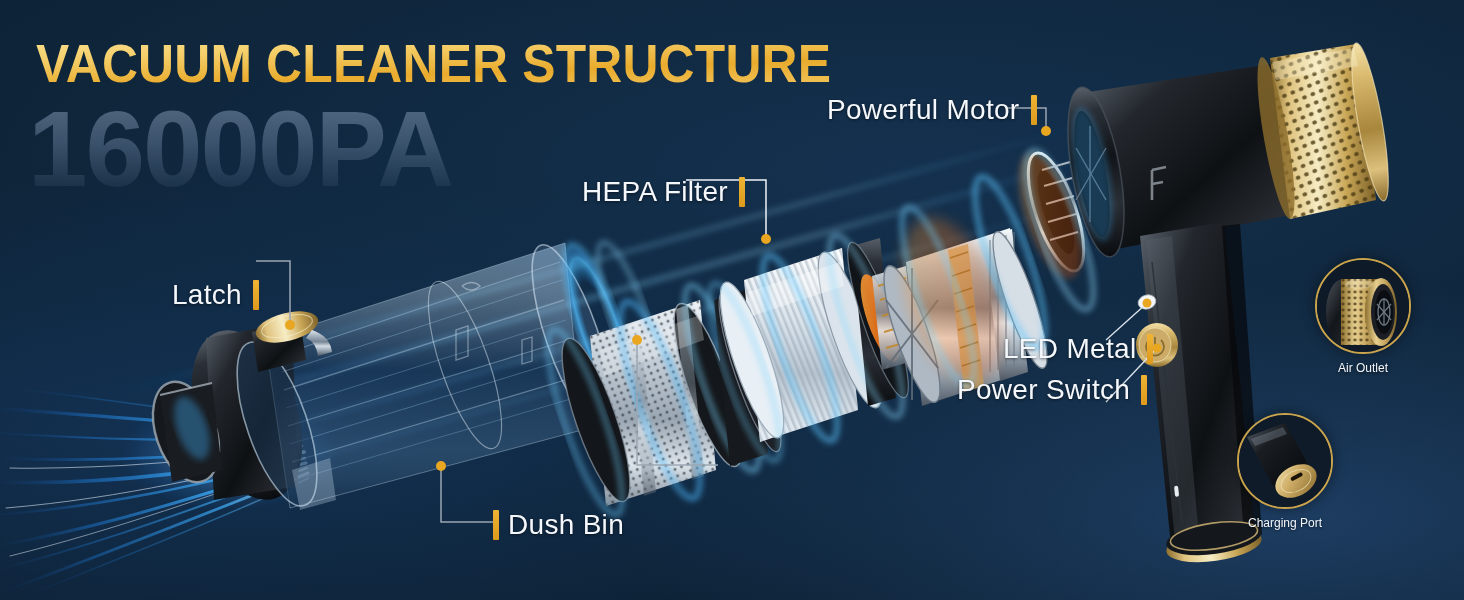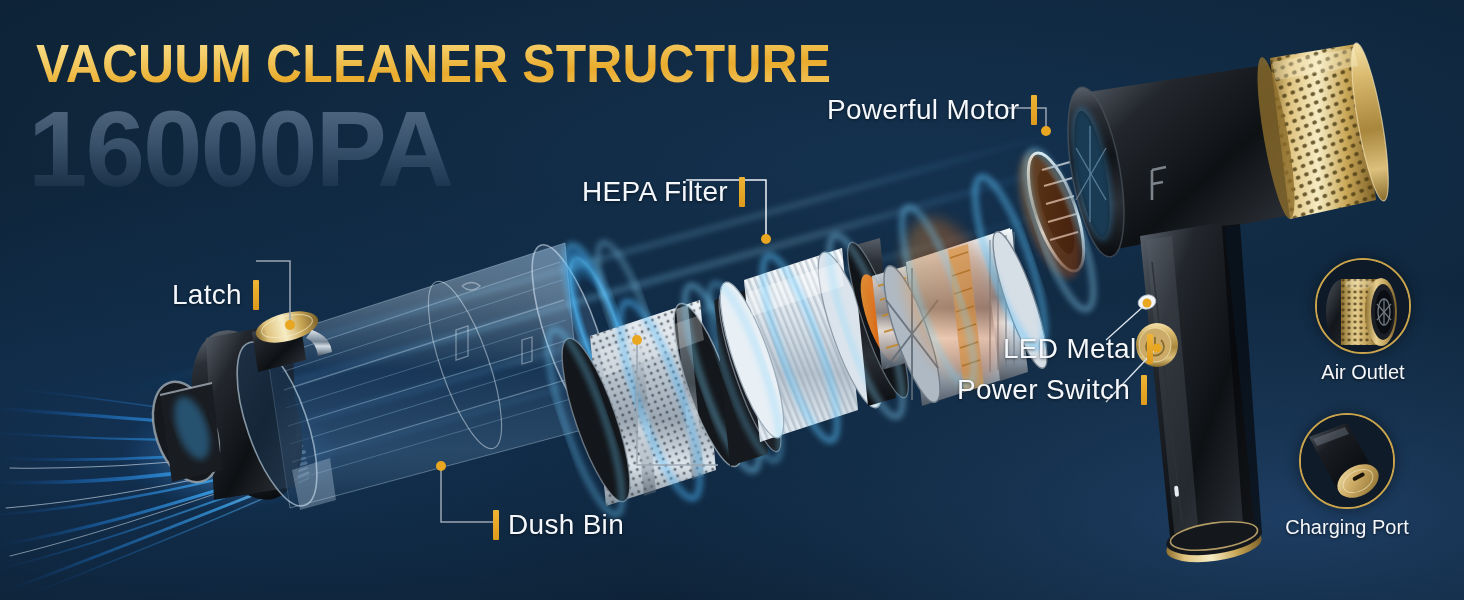--- a/index.html
+++ b/index.html
@@ -59,21 +59,21 @@
   
   .inset { position:absolute; }
   .inset .ring {
     width:96px; height:96px; border-radius:50%;
     border:2px solid #c9a44c; overflow:hidden; position:relative;
     background:#101c2c;
     box-shadow:0 0 14px rgba(0,0,0,.45);
   }
   .inset .cap {
     margin-top:7px; text-align:center; width:170px; margin-left:-37px;
-    color:#f4f7fb; font-size:20px;
+    color:#f4f7fb; font-size:12px;
     font-family:"Liberation Sans",sans-serif;
     text-shadow:0 1px 3px rgba(0,0,0,.6);
   }
 </style>
 </head>
 <body>
 
 <div id="stage">
 
   <div id="watermark">16000PA</div>
@@ -532,21 +532,21 @@
           <path d="M67 39 L67 65"></path>
             <path d="M60 44 L74 60"></path>
             <path d="M60 60 L74 44"></path>
         </g>
         <ellipse cx="42" cy="24" rx="14" ry="5" fill="#fdf3d2" opacity=".3"></ellipse>
       </svg>
     </div>
     <div class="cap">Air Outlet</div>
   </div>
 
-  <div class="inset" style="left:1299px; top:413px;">
+  <div class="inset" style="left:1237px; top:413px;">
     <div class="ring">
       <svg viewBox="0 0 96 96" width="96" height="96">
         <defs>
           <linearGradient id="i2blk" x1="0" y1="0" x2="1" y2="1">
             <stop offset="0%" stop-color="#565e68"></stop>
               <stop offset="30%" stop-color="#1a1e23"></stop>
             <stop offset="70%" stop-color="#0c0f13"></stop>
               <stop offset="100%" stop-color="#33383f"></stop>
           </linearGradient>
           <linearGradient id="i2gold" x1="0" y1="0" x2="1" y2="1">

